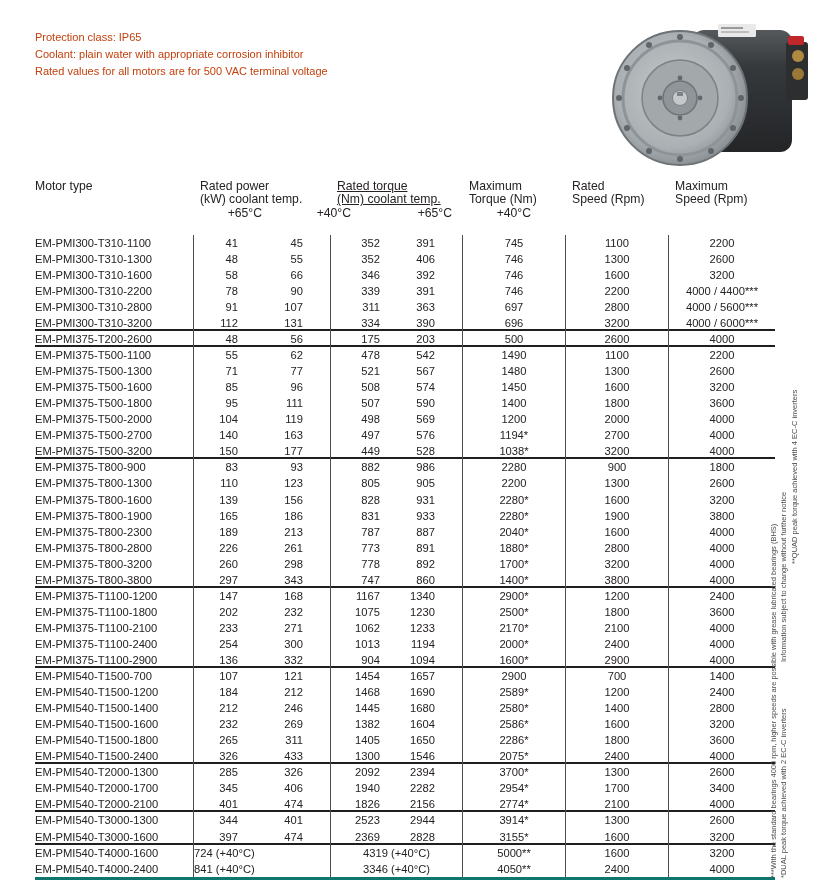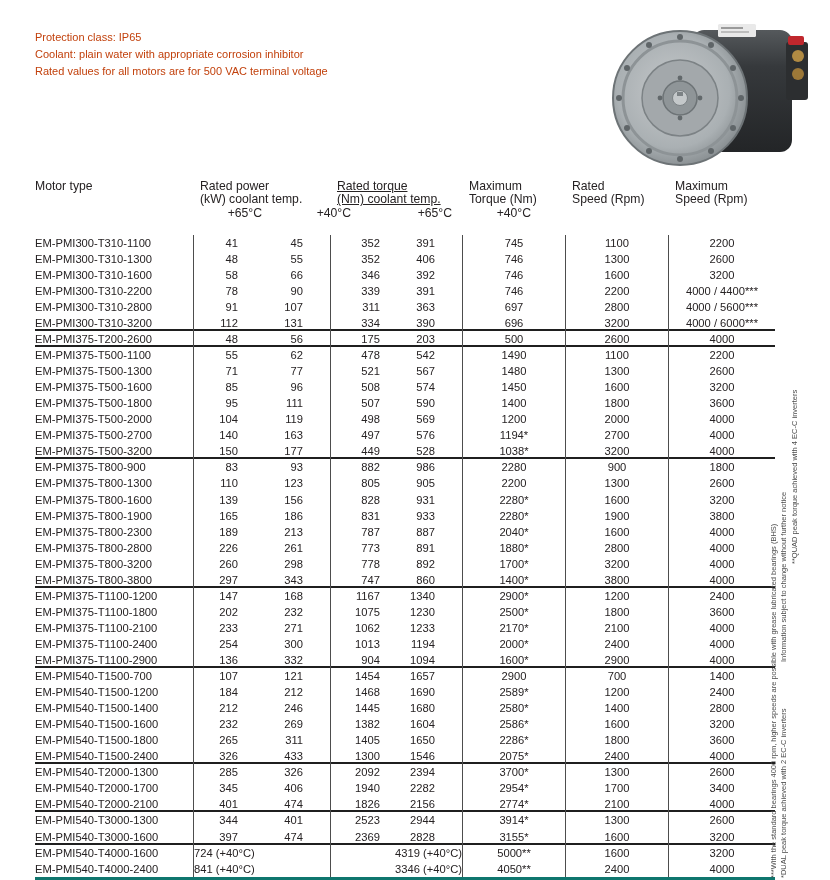--- a/index.html
+++ b/index.html
@@ -23,21 +23,21 @@
 
   .tbody { border-bottom:6px solid #0f766e; margin-top:14px; }
   .trow { height:16.05px; font-size:11.2px; line-height:16.05px; }
   .trow.sep { border-bottom:2px solid #1f1f1f; }
   .c { white-space:nowrap; overflow:visible; }
   .vline { border-left:1px solid #4d4d4d; }
   .ra8  { text-align:right; padding-right:10px; }
   .ra27 { text-align:right; padding-right:27px; }
   .ctr  { text-align:center; }
   .spanp { grid-column:2/4; }
-  .spant { grid-column:4/6; text-align:right; }
+  .spant { grid-column:4/6; text-align:center; }
 
   .vfoot { position:absolute; width:11px; line-height:11px; font-size:7.5px; color:#4b4b4b;
            writing-mode:vertical-rl; transform:rotate(180deg); white-space:nowrap; }
   .vf-quad { left:789px; top:272px; height:292px; }
   .vf-info { left:778px; top:398px; height:264px; }
   .vf-bhs  { left:768px; top:330px; height:548px; }
   .vf-dual { left:778px; top:664px; height:214px; }
 </style>
 </head>
 <body>

